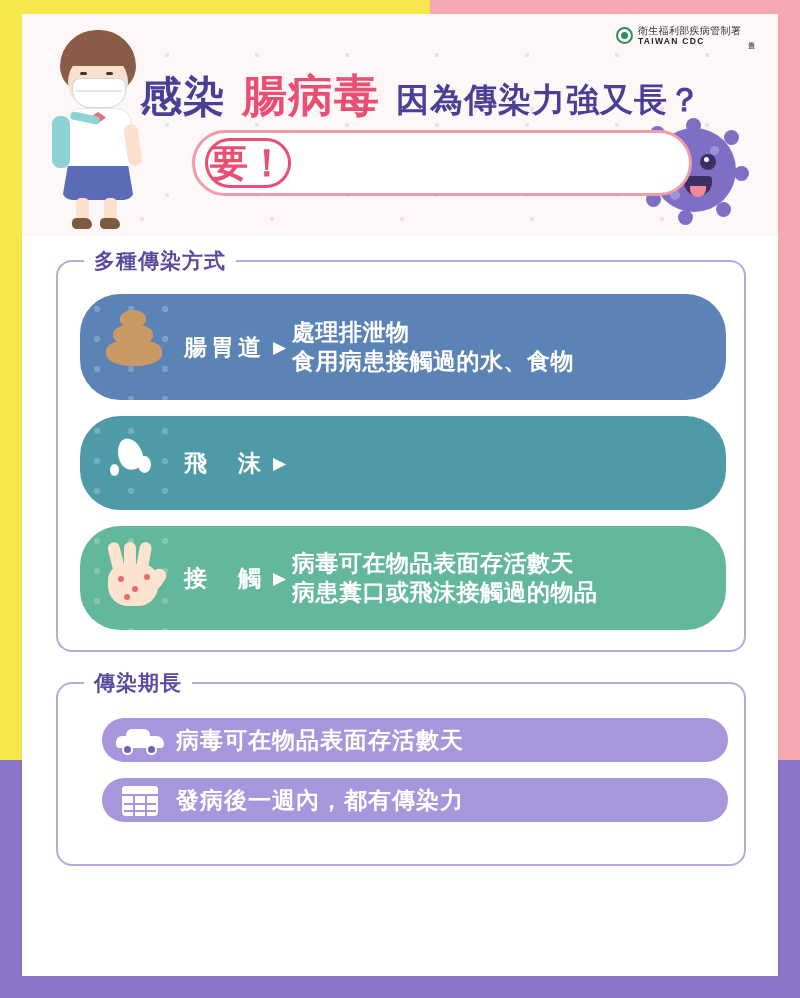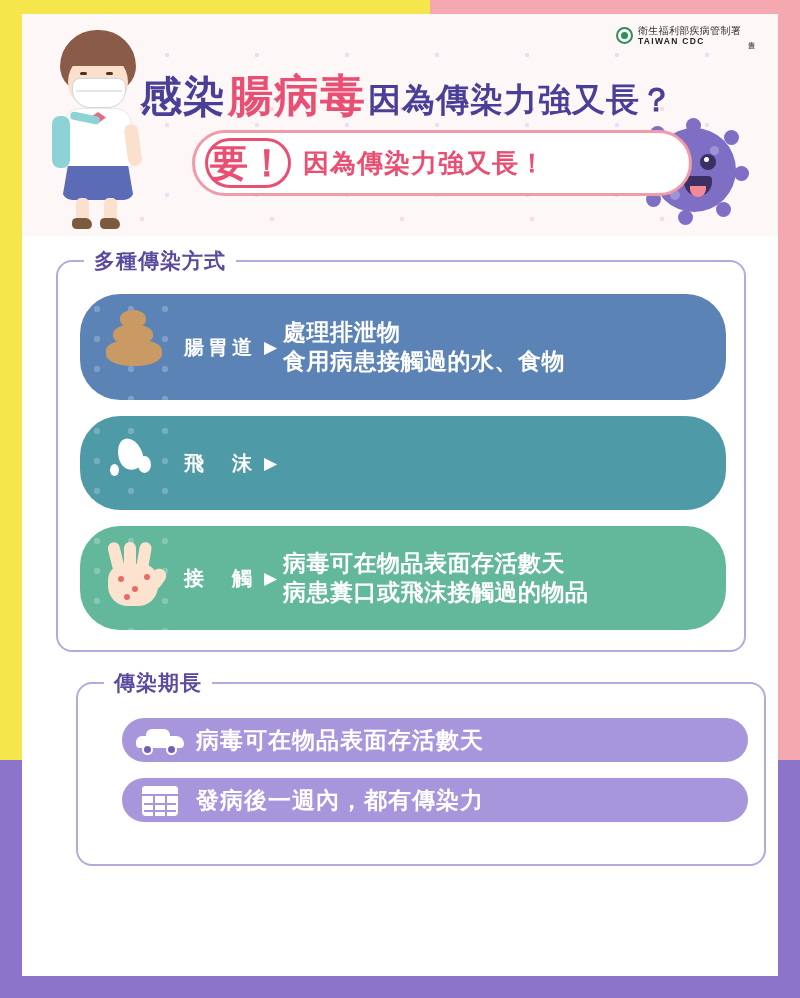--- a/index.html
+++ b/index.html
@@ -73,42 +73,42 @@
   .v-dot{position:absolute;border-radius:50%;background:#9f93d8;}
   .v-eye{position:absolute;width:16px;height:16px;border-radius:50%;background:#3b2f63;top:36px;}
   .v-eye.l{left:30px;} .v-eye.r{left:60px;}
   .v-eye:after{content:"";position:absolute;left:4px;top:3px;width:5px;height:5px;border-radius:50%;background:#fff;}
   .v-mouth{position:absolute;left:44px;top:58px;width:28px;height:20px;background:#3b2f63;border-radius:4px 4px 14px 14px;}
   .v-tongue{position:absolute;left:50px;top:68px;width:16px;height:11px;background:#f08a96;border-radius:0 0 9px 9px;}
 
   
   .title{position:absolute;left:118px;top:52px;width:620px;display:flex;align-items:baseline;}
   .t1{font-size:42px;font-weight:bold;color:#4a3f96;letter-spacing:1px;}
-  .t2{font-size:45px;font-weight:bold;color:#e94f72;letter-spacing:1px;margin:0 2px;}
+  .t2{font-size:45px;font-weight:bold;color:#e94f72;letter-spacing:1px;margin:0 16px;}
   .t3{font-size:33px;font-weight:bold;color:#4a3f96;letter-spacing:1px;}
 
   .answer{position:absolute;left:170px;top:116px;width:500px;height:66px;
     border:3px solid #f19aa8;border-radius:34px;background:#ffffff;box-sizing:border-box;
     display:flex;align-items:center;}
   .ans-badge{margin-left:10px;width:86px;height:50px;border:3px solid #e94f72;border-radius:26px;
     display:flex;align-items:center;justify-content:center;box-sizing:border-box;}
   .ans-badge span{font-size:38px;font-weight:bold;color:#e94f72;line-height:1;}
   .ans-text{margin-left:12px;font-size:26px;font-weight:bold;color:#e94f72;letter-spacing:1px;}
 
   
   .section{position:absolute;border:2px solid #b9a8e0;border-radius:16px;box-sizing:border-box;}
   .sec-legend{position:absolute;top:-15px;left:26px;background:#ffffff;padding:0 10px;
      font-size:21px;font-weight:bold;color:#5a4b9e;letter-spacing:1px;}
 
   .sec1{left:34px;top:246px;width:690px;height:392px;}
-  .sec2{left:34px;top:668px;width:690px;height:184px;margin-left:20px;}
+  .sec2{left:34px;top:668px;width:690px;height:184px;}
 
   .row{position:absolute;left:22px;width:646px;border-radius:40px;display:flex;align-items:center;overflow:hidden;}
   .row-ico{width:104px;height:100%;position:relative;flex:none;}
-  .row-label{font-size:20px;font-weight:bold;color:#ffffff;letter-spacing:4px;white-space:nowrap;}
+  .row-label{font-size:23px;font-weight:bold;color:#ffffff;letter-spacing:4px;white-space:nowrap;}
   .row-arrow{color:#ffffff;font-size:17px;margin:0 6px 0 8px;}
   .row-text{font-size:23px;font-weight:bold;color:#ffffff;line-height:1.28;letter-spacing:.5px;}
 
   .r1{top:32px;height:106px;background:#5b83b5;}
   .r2{top:154px;height:94px;background:#4e9aa6;}
   .r3{top:264px;height:104px;background:#63b79b;}
 
   .r-ico-tint{position:absolute;inset:0;opacity:.22;
     background-image:radial-gradient(circle,#ffffff 3px,transparent 3.5px);
     background-size:34px 30px;}
@@ -232,21 +232,20 @@
       <div class="title">
         <span class="t1">感染</span>
         <span class="t2">腸病毒</span>
         <span class="t3">因為傳染力強又長？</span>
       </div>
 
       <div class="answer">
         <div class="ans-badge">
           <span>要！</span>
         </div>
-        <div class="ans-text">因為傳染力強又長！</div>
       </div>
     </div>
 
     <div class="section sec1">
       <div class="sec-legend">多種傳染方式</div>
 
       <div class="row r1">
         <div class="row-ico">
           <div class="r-ico-tint"></div>
           <div class="poop">

